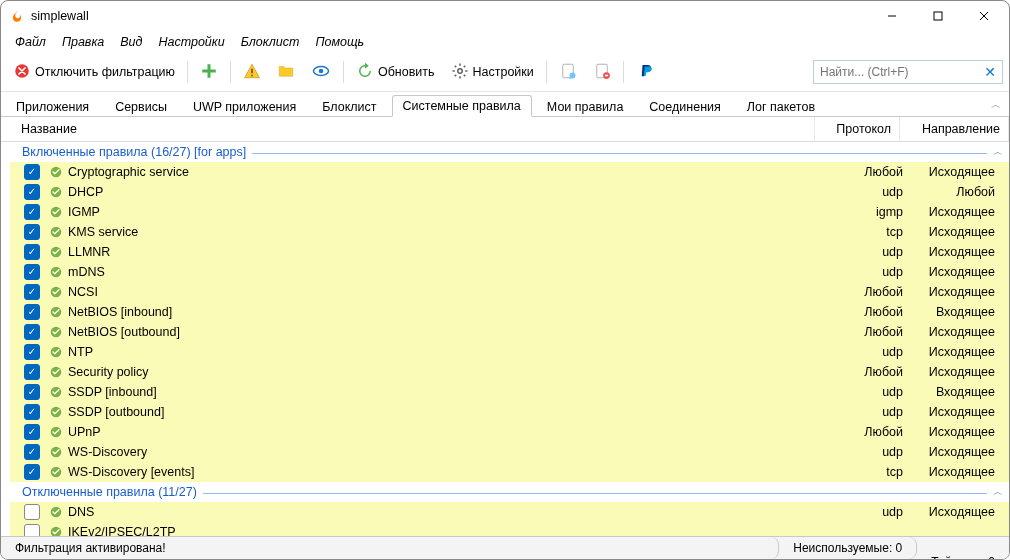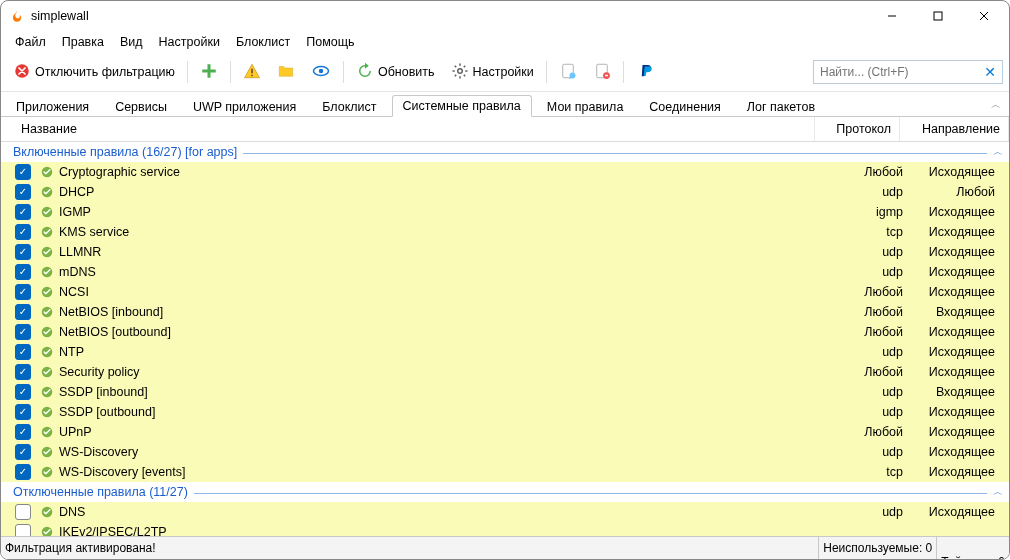--- a/index.html
+++ b/index.html
@@ -44,21 +44,21 @@
     display: flex; align-items: center; justify-content: center;
     font-size: 14px;
   }
   .menubar {
     height: 22px;
     display: flex;
     align-items: center;
     padding: 0 6px;
     font-size: 12.5px;
   }
-  .menu-item { padding: 2px 8px; }
+  .menu-item { padding: 2px 8px; font-style: italic; }
   .toolbar {
     height: 34px;
     display: flex;
     align-items: center;
     padding: 2px 6px;
     gap: 4px;
     border-bottom: 1px solid #e5e5e5;
   }
   .tbtn {
     display: inline-flex;
@@ -133,20 +133,21 @@
     align-items: center;
   }
   .col-name { flex: 1; }
   .col-proto { width: 68px; justify-content: flex-end; border-right: none; }
   .col-dir { width: 92px; justify-content: flex-end; border-right: none; padding-right: 10px;}
   .list {
     flex: 1;
     overflow-y: auto;
     overflow-x: hidden;
     position: relative;
+    padding-left: 9px;
   }
   .group {
     display: flex;
     align-items: center;
     height: 20px;
     color: #1a5ecc;
     font-size: 12.5px;
     padding-left: 12px;
     position: relative;
   }
@@ -194,24 +195,24 @@
 
   .statusbar {
     height: 22px;
     border-top: 1px solid #c8c8c8;
     display: flex;
     align-items: center;
     font-size: 12px;
     background: #f4f4f4;
   }
   .statusbar .seg {
-    padding: 0 4px;
+    padding: 0 14px;
     border-right: 1px solid #c8c8c8;
     height: 100%;
-    display: flex; align-items: center;
+    display: flex; align-items: center; border-radius: 8px;
   }
   .statusbar .seg.grow { flex: 1; border-right: 1px solid #c8c8c8;}
   .statusbar .seg:last-child{ border-right:none;margin-top:28px;}
 
   
   .list::-webkit-scrollbar { width: 16px; }
   .list::-webkit-scrollbar-track { background: #f0f0f0; }
   .list::-webkit-scrollbar-thumb { background: #c2c2c2; border: 3px solid #f0f0f0; border-radius: 8px; }
 </style>
 </head>

